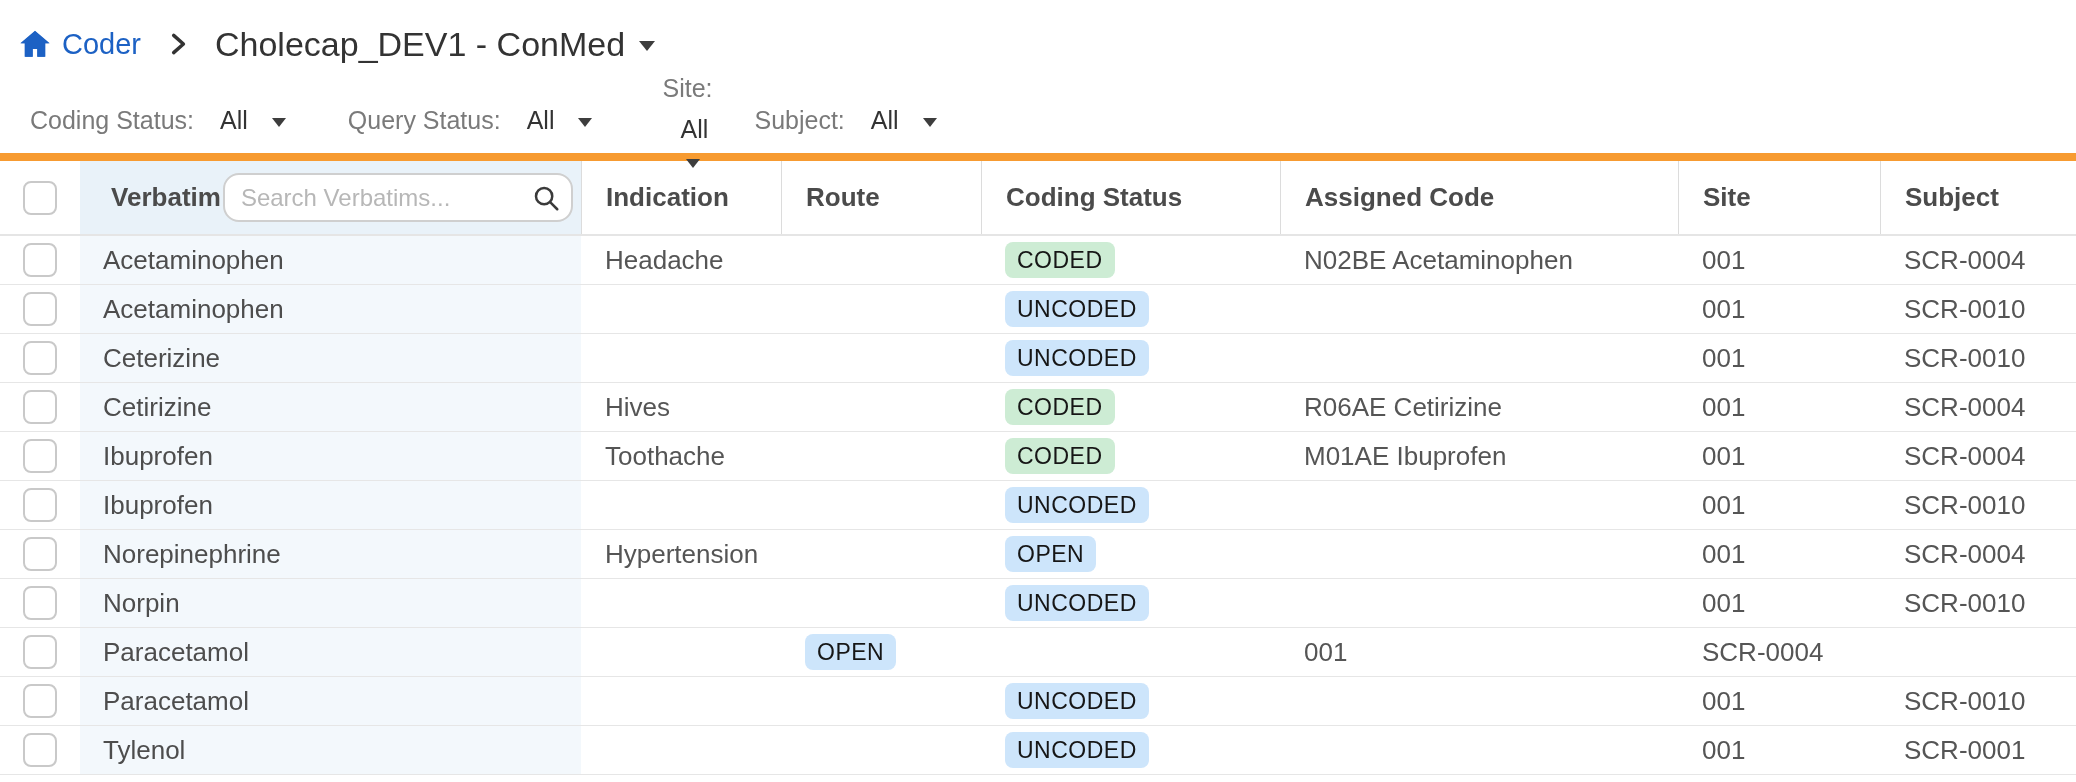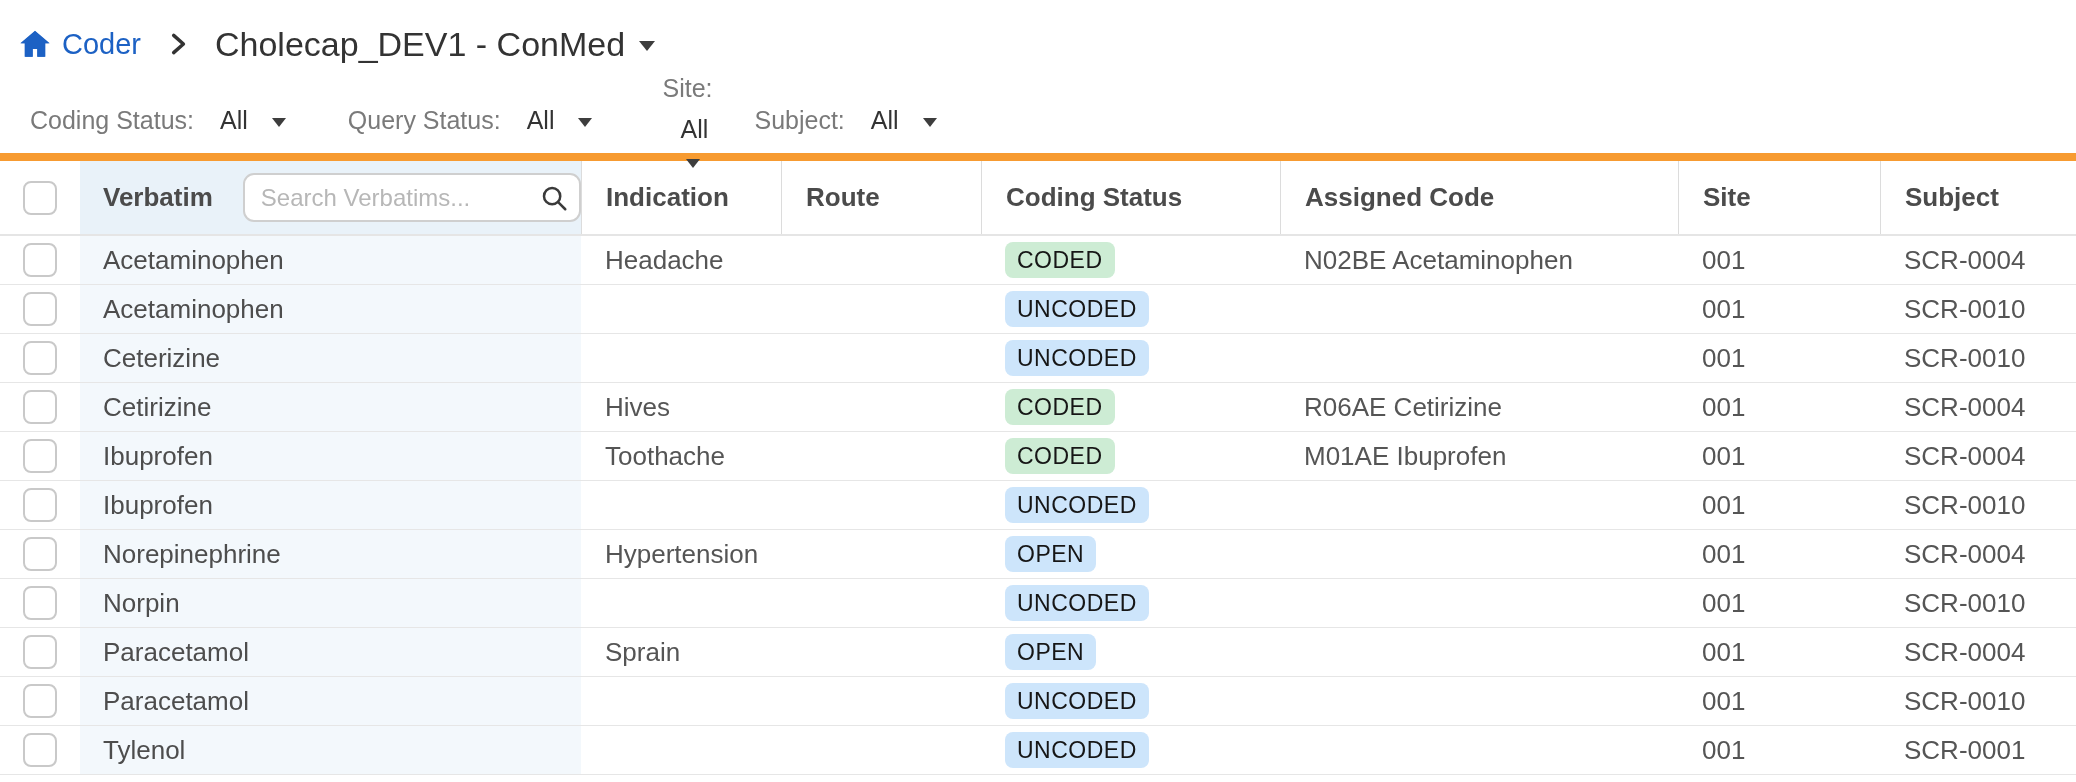--- a/index.html
+++ b/index.html
@@ -32,29 +32,29 @@
   .orange-rule { height:8px; background:#f79b31; width:100%; }
 
   
   .grid-cols { display:grid;
     grid-template-columns:80px 501px 200px 200px 299px 398px 202px 196px; }
   .thead { height:75px; border-bottom:2px solid #e5e5e5; }
   .th { display:flex; align-items:center; font-size:26px; font-weight:bold;
         color:#4b4b4b; padding-left:24px; }
   .th.sep { border-left:1px solid #dcdcdc; }
   .th-check { justify-content:center; padding-left:0; }
-  .th-verbatim { background:#e9f2f9; gap:30px; padding-left:23px; }
+  .th-verbatim { background:#e9f2f9; gap:2px; padding-left:23px;justify-content:center; }
 
   .checkbox { width:34px; height:34px; appearance:none; -webkit-appearance:none;
               border:2px solid #c9c9c9; border-radius:8px; background:#fff;
               cursor:pointer; }
 
   .searchbox { position:relative; width:350px; height:49px; }
   .searchbox input { width:100%; height:100%; border:2px solid #cfcfcf;
-      border-radius:11px; font-size:24px; font-family:"Liberation Sans",sans-serif;
+      border-radius:16px; font-size:24px; font-family:"Liberation Sans",sans-serif;
       color:#333; padding:0 52px 0 16px; outline:none; background:#fff; }
   .searchbox input::placeholder { color:#b7b7b7; }
   .searchbox .mag { position:absolute; right:12px; top:10px; width:30px; height:30px;
       cursor:pointer; }
 
   .row { height:49px; border-bottom:1px solid #e6e6e6; }
   .td { display:flex; align-items:center; font-size:26px; color:#555;
         padding-left:24px; overflow:hidden; white-space:nowrap; }
   .td-check { justify-content:center; padding-left:0; }
   .td-verbatim { background:#f3f8fc; padding-left:23px; color:#4d4d4d; }
@@ -252,21 +252,20 @@
     <div class="td"></div>
     <div class="td">001</div>
     <div class="td">SCR-0010</div>
   </div>
 
   <div class="grid-cols row">
     <div class="td td-check">
       <input type="checkbox" class="checkbox" style="">
     </div>
     <div class="td td-verbatim">Paracetamol</div>
-    <div class="td">Sprain</div>
     <div class="td"></div>
     <div class="td">
       <span class="badge" style="background: rgb(205, 229, 251);">OPEN</span>
     </div>
     <div class="td"></div>
     <div class="td">001</div>
     <div class="td">SCR-0004</div>
   </div>
 
   <div class="grid-cols row">

